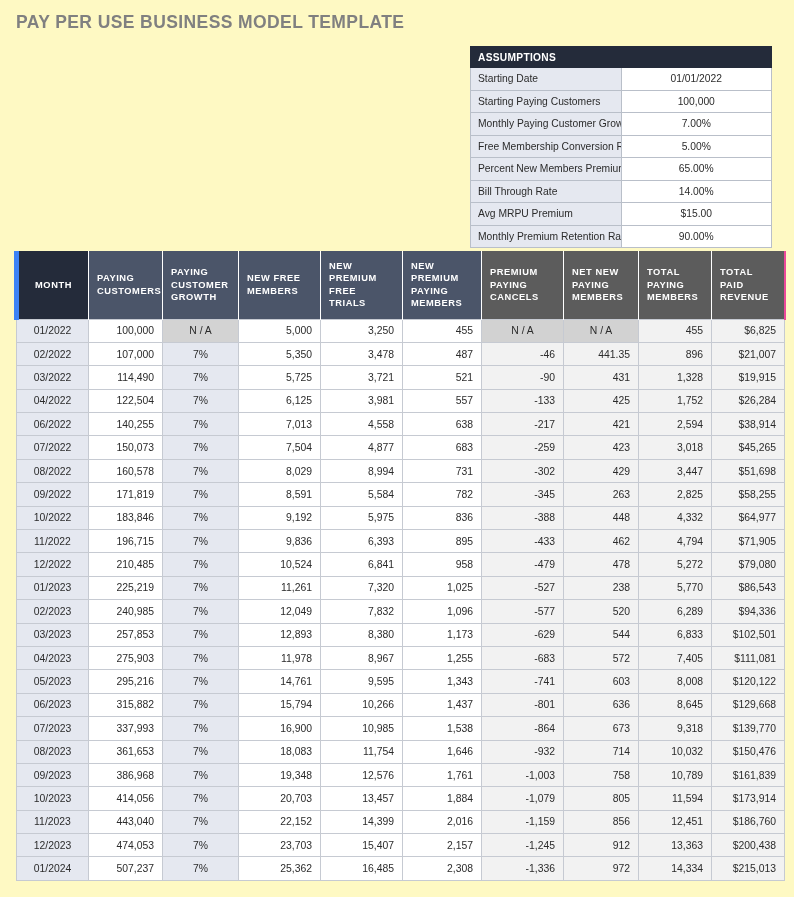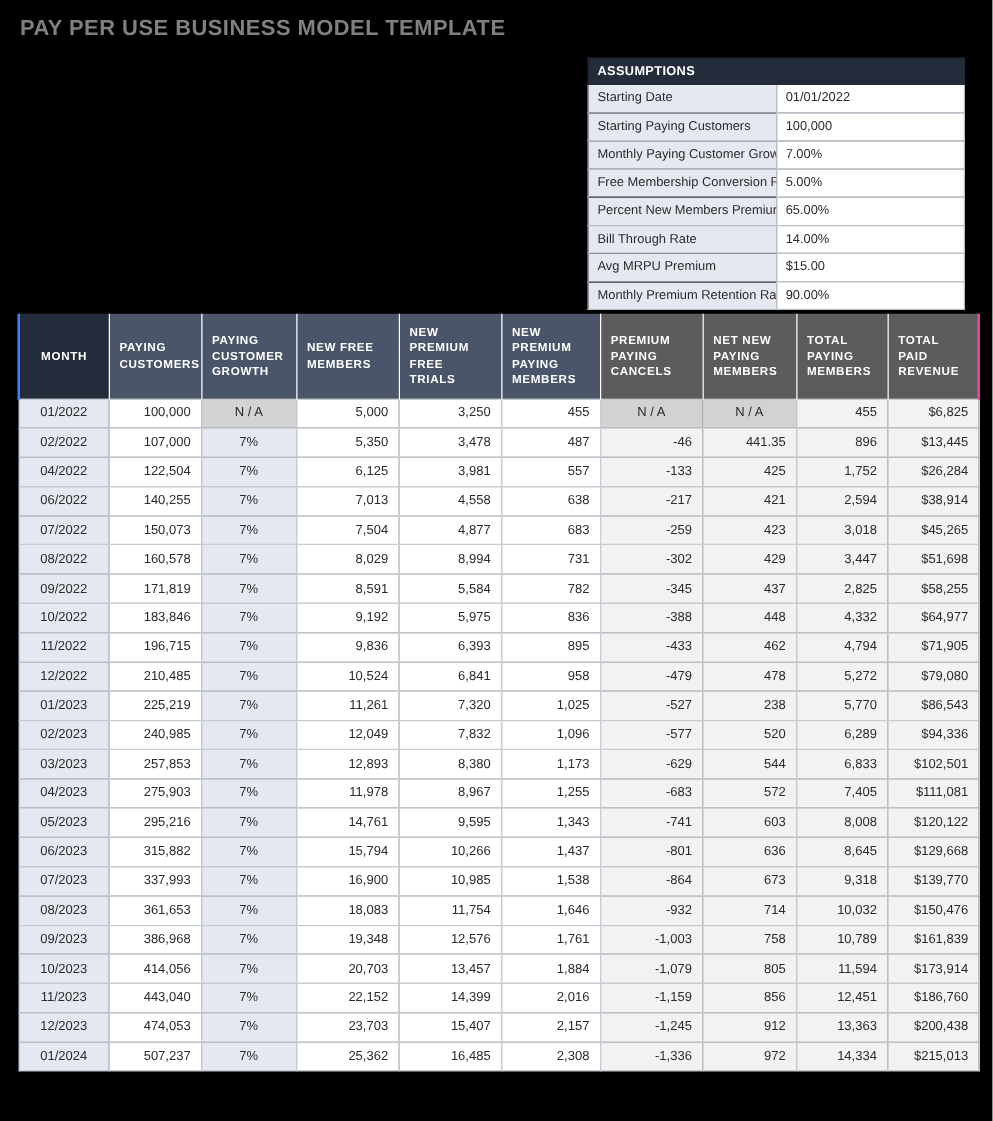--- a/index.html
+++ b/index.html
@@ -6,21 +6,21 @@
   html, body {
     margin: 0; padding: 0;
     width: 794px; height: 897px;
     background: #ffffff;
     font-family: "Liberation Sans", sans-serif;
     overflow: hidden;
   }
   #page {
     position: relative;
     width: 794px; height: 897px;
-    background: #000000;
+    background: #fef9c3;
   }
 
   
   .page-title {
     position: absolute;
     left: 16px; top: 12px;
     font-size: 17.5px;
     font-weight: bold;
     letter-spacing: 0.4px;
     color: #808080;
@@ -55,21 +55,21 @@
     height: 21px;
   }
   .assumptions .a-label {
     background: #e5e8f0;
     text-align: left;
     white-space: nowrap;
     overflow: hidden;
   }
   .assumptions .a-value {
     background: #ffffff;
-    text-align: left;
+    text-align: center;
     width: 82px;
     white-space: nowrap;
   }
 
   
   .model-wrap {
     position: absolute;
     left: 14px; top: 251px;
     width: 758px;
   }
@@ -88,21 +88,21 @@
     line-height: 1.32;
     color: #ffffff;
     text-align: left;
     border-left: 1px solid #ffffff;
     border-right: 1px solid #ffffff;
     background: #4b5569;
   }
   table.model th.h-month {
     background: #242b3a;
     text-align: center;
-    border-left: 2px solid #3b82f6;
+    border-left: 5px solid #3b82f6;
     margin-left: 24px;
   }
   table.model th.h-gray { background: #5c5c5c; margin-top: 17px; }
   table.model th.h-last { border-right: 2px solid #ec4899; }
 
   table.model td {
     height: 23.4px;
     padding: 0 8px;
     font-size: 10.4px;
     color: #2b2b2b;
@@ -221,21 +221,33 @@
           <tr>
             <td class="c-month">02/2022</td>
             <td class="c-paycust">107,000</td>
             <td class="c-growth">7%</td>
             <td class="c-plain">5,350</td>
             <td class="c-plain">3,478</td>
             <td class="c-plain">487</td>
             <td class="c-gray">-46</td>
             <td class="c-gray">441.35</td>
             <td class="c-gray">896</td>
-            <td class="c-gray">$13,445</td>
+            <td class="c-gray">$21,007</td>
+          </tr>
+          <tr>
+            <td class="c-month">03/2022</td>
+            <td class="c-paycust">114,490</td>
+            <td class="c-growth">7%</td>
+            <td class="c-plain">5,725</td>
+            <td class="c-plain">3,721</td>
+            <td class="c-plain">521</td>
+            <td class="c-gray">-90</td>
+            <td class="c-gray">431</td>
+            <td class="c-gray">1,328</td>
+            <td class="c-gray">$19,915</td>
           </tr>
           <tr>
             <td class="c-month">04/2022</td>
             <td class="c-paycust">122,504</td>
             <td class="c-growth">7%</td>
             <td class="c-plain">6,125</td>
             <td class="c-plain">3,981</td>
             <td class="c-plain">557</td>
             <td class="c-gray">-133</td>
             <td class="c-gray">425</td>
@@ -279,21 +291,21 @@
             <td class="c-gray">$51,698</td>
           </tr>
           <tr>
             <td class="c-month">09/2022</td>
             <td class="c-paycust">171,819</td>
             <td class="c-growth">7%</td>
             <td class="c-plain">8,591</td>
             <td class="c-plain">5,584</td>
             <td class="c-plain">782</td>
             <td class="c-gray">-345</td>
-            <td class="c-gray">437</td>
+            <td class="c-gray">263</td>
             <td class="c-gray">2,825</td>
             <td class="c-gray">$58,255</td>
           </tr>
           <tr>
             <td class="c-month">10/2022</td>
             <td class="c-paycust">183,846</td>
             <td class="c-growth">7%</td>
             <td class="c-plain">9,192</td>
             <td class="c-plain">5,975</td>
             <td class="c-plain">836</td>

